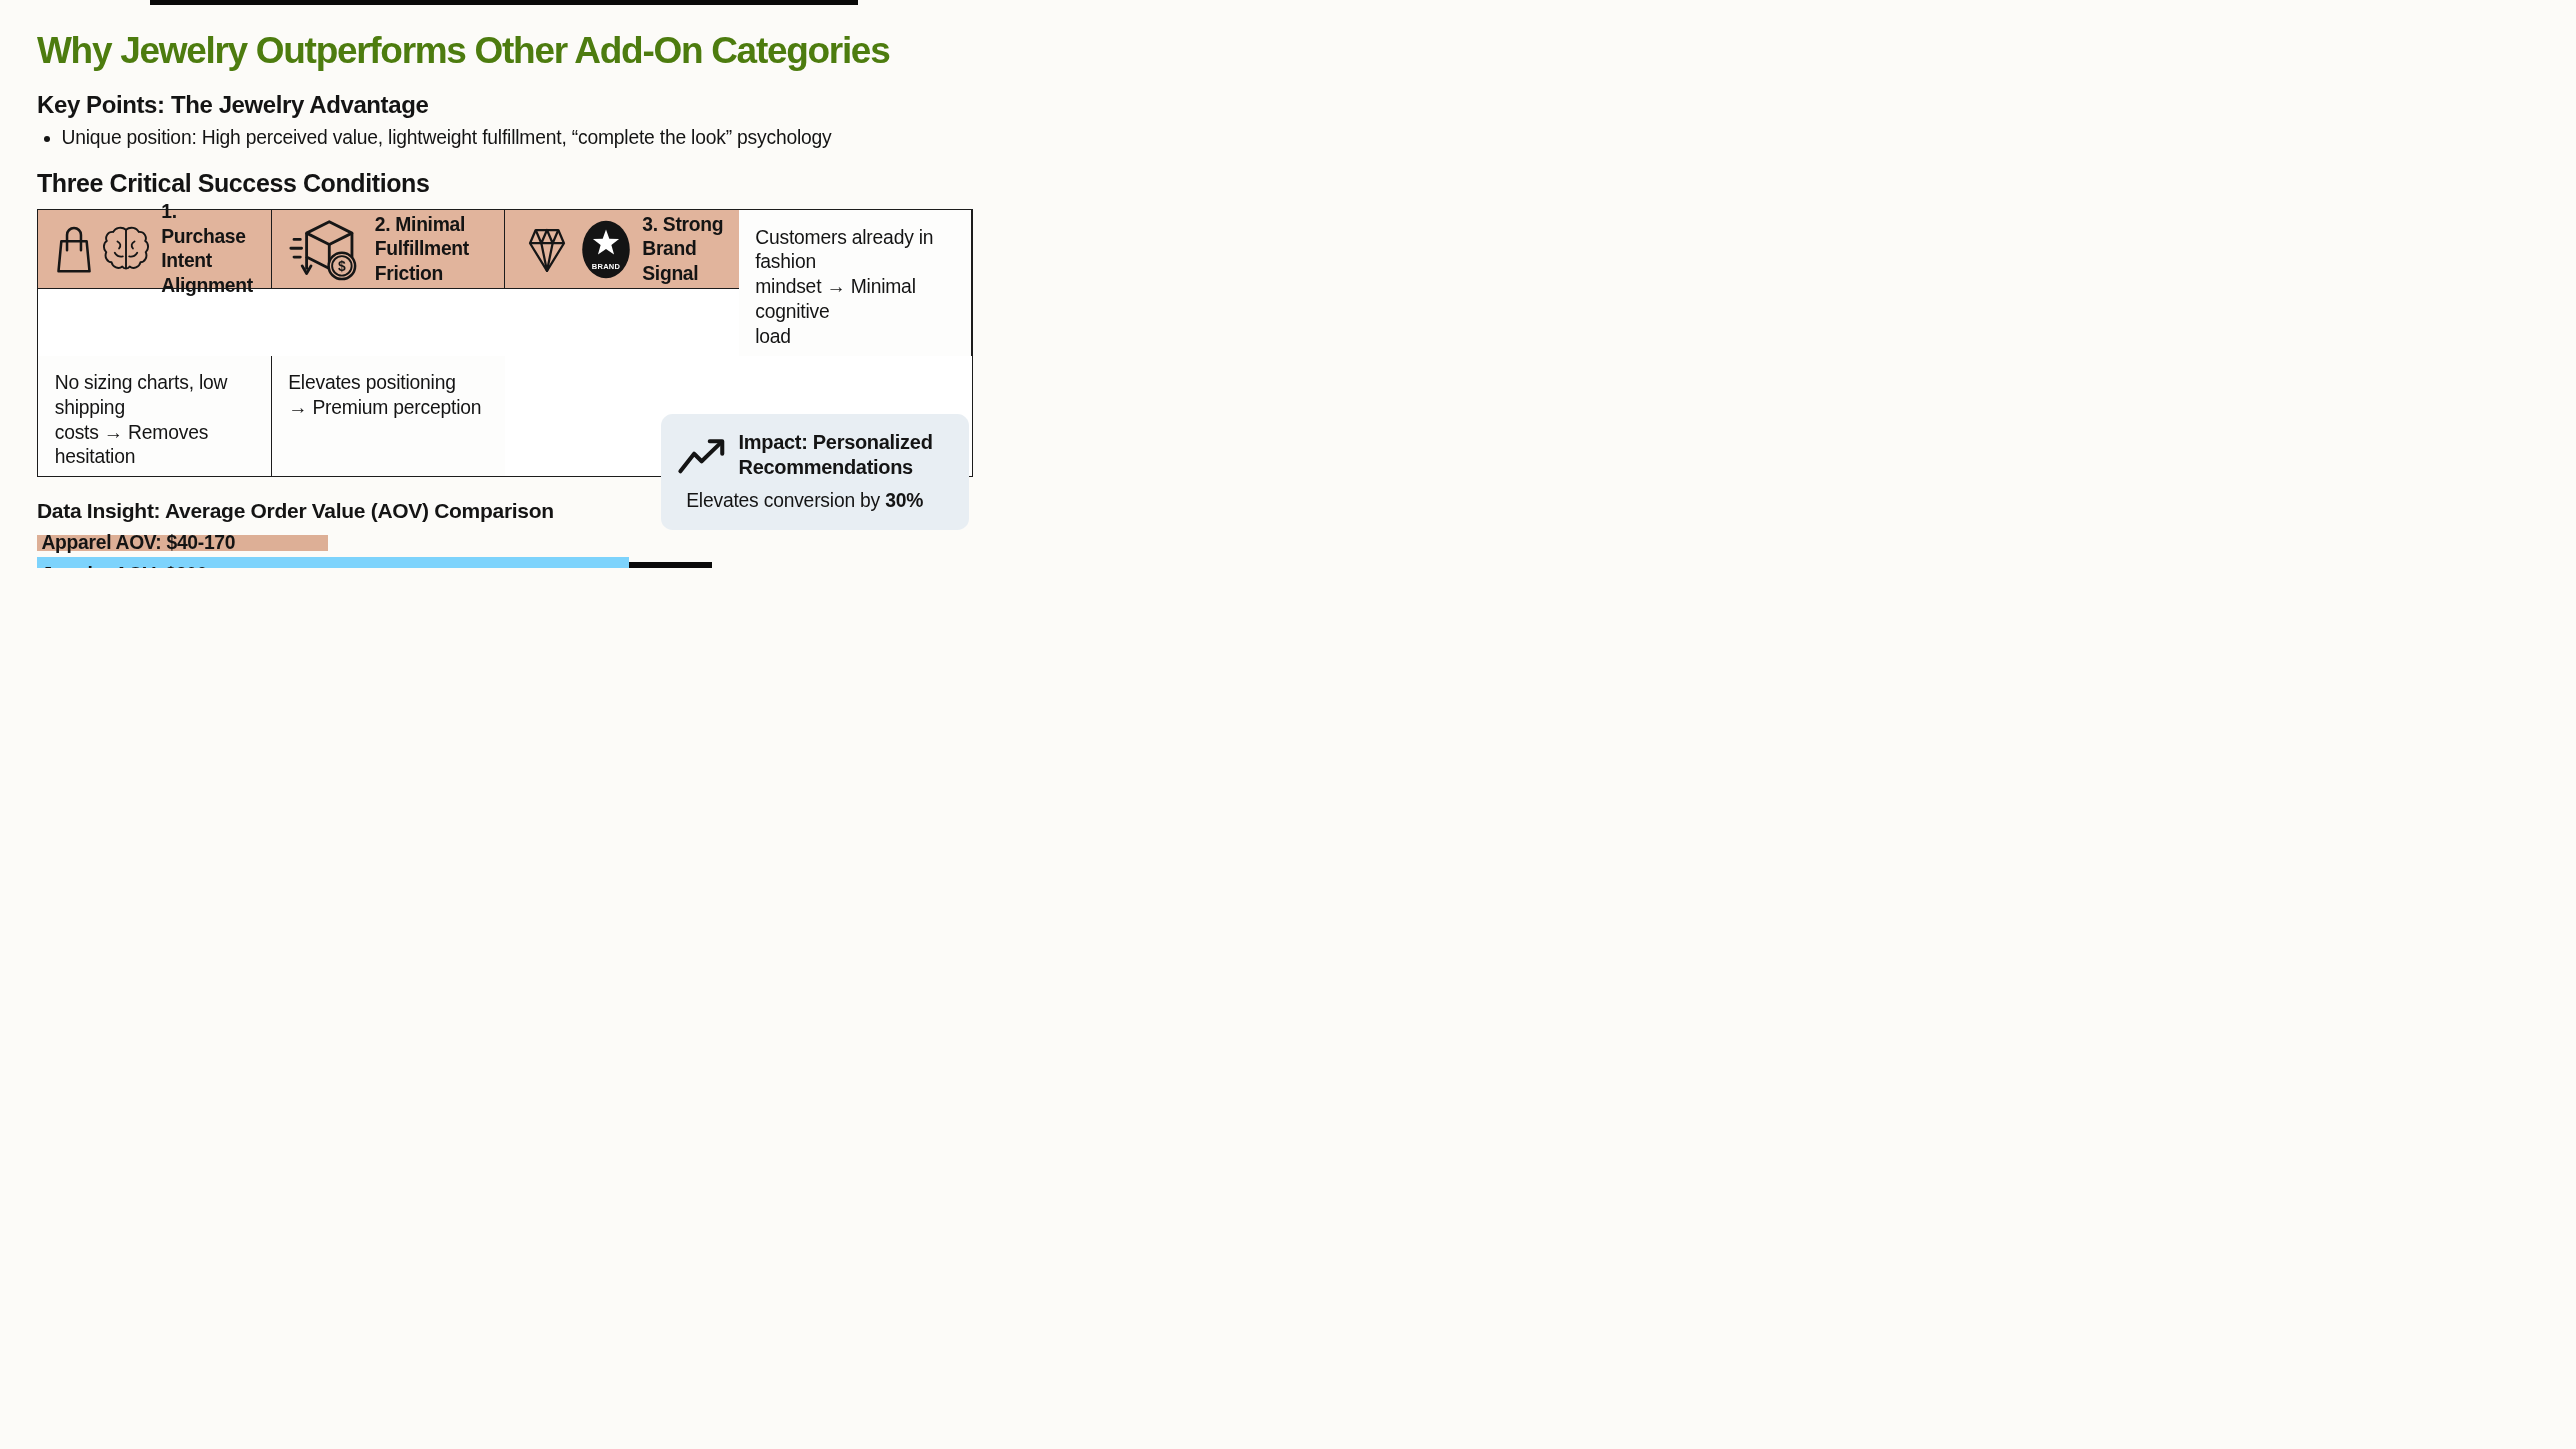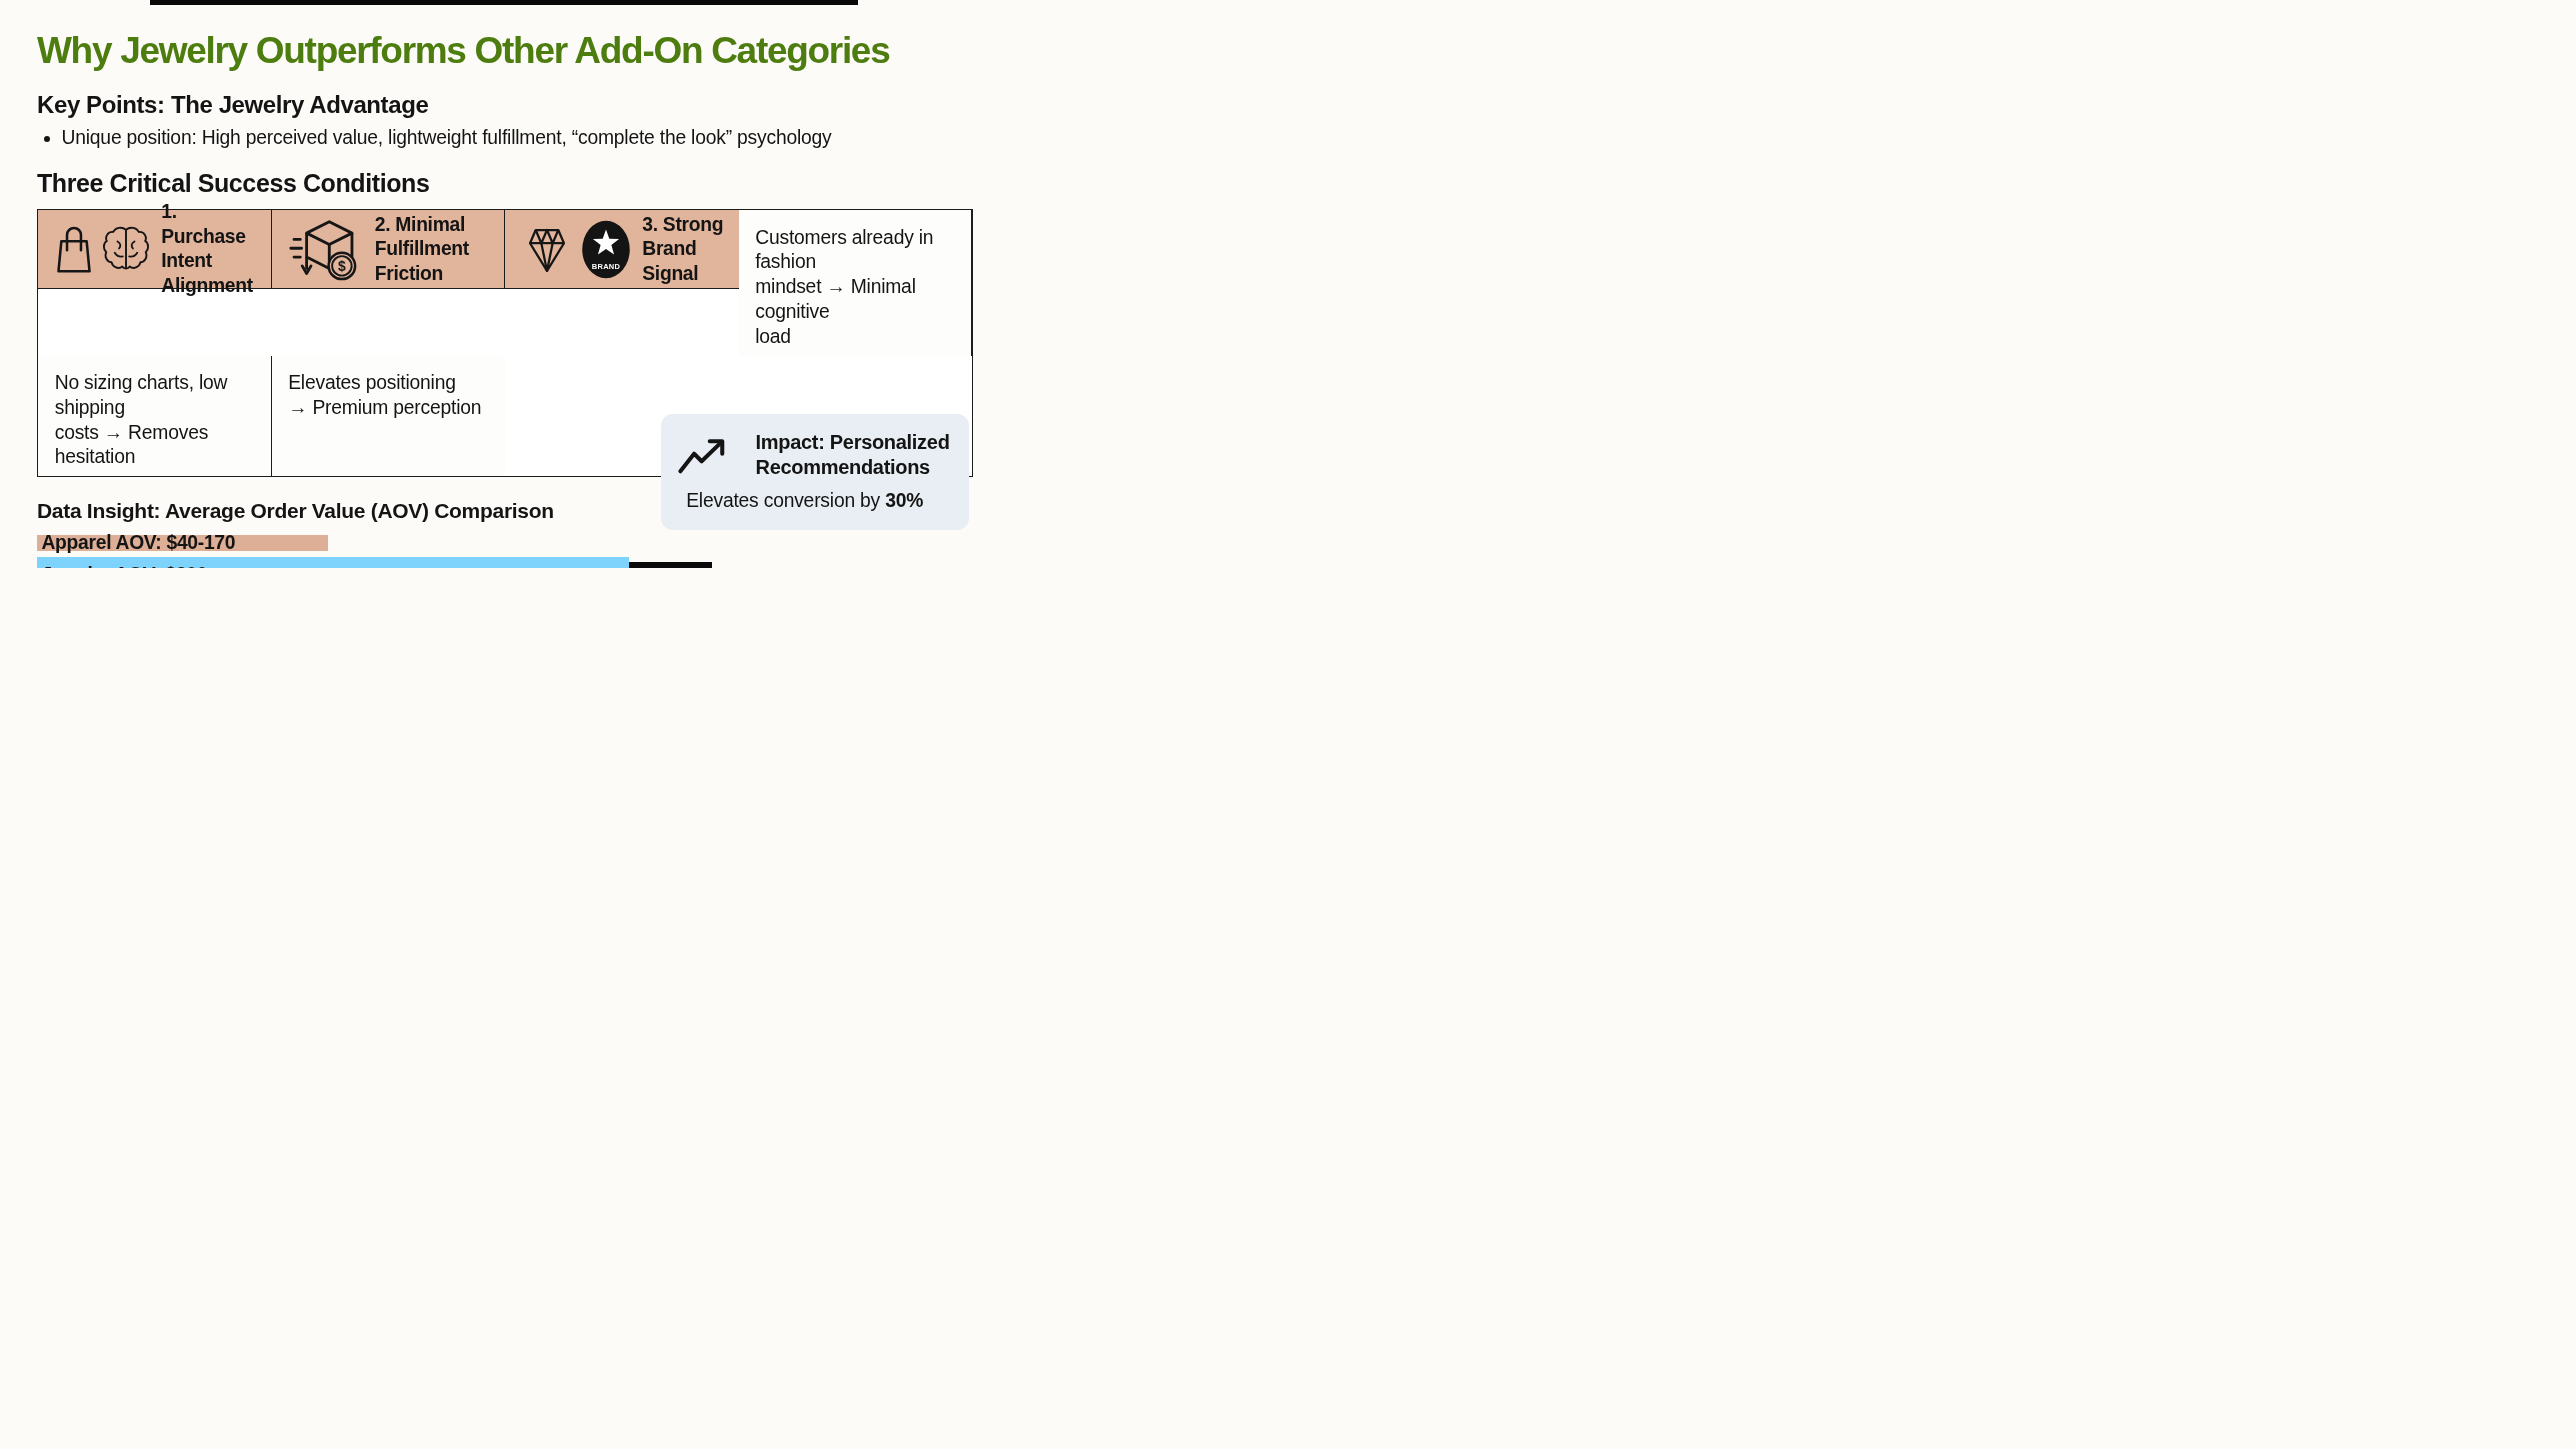--- a/index.html
+++ b/index.html
@@ -74,21 +74,21 @@
     margin-bottom:6.4px;
   }
   .aov-bar.jewelry{height:35px;margin-bottom:0;}
 
   .impact-card{
     position:absolute;left:661px;top:414px;
     width:308px;height:116px;box-sizing:border-box;
     background:#e8eef3;border-radius:11.6px;
     padding:15.5px 14px 0 15.5px;
   }
-  .impact-head{display:flex;gap:26px;align-items:flex-start;}
+  .impact-head{display:flex;gap:9px;align-items:flex-start;}
   .impact-head svg{margin-top:5.2px;flex:0 0 auto;}
   .impact-title{
     font-size:20px;line-height:1.26;font-weight:bold;letter-spacing:-0.3px;
     white-space:pre-line;
   }
   .impact-body{
     margin:10.3px 0 0 9.7px;
     font-size:19.3px;letter-spacing:-0.2px;
   }
   .impact-body b{font-weight:bold;}

